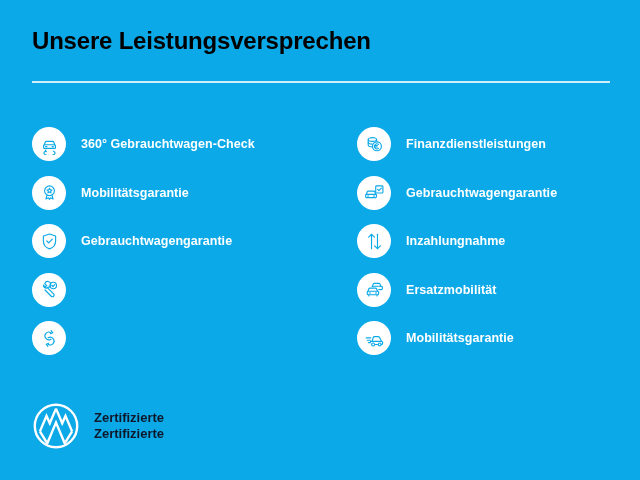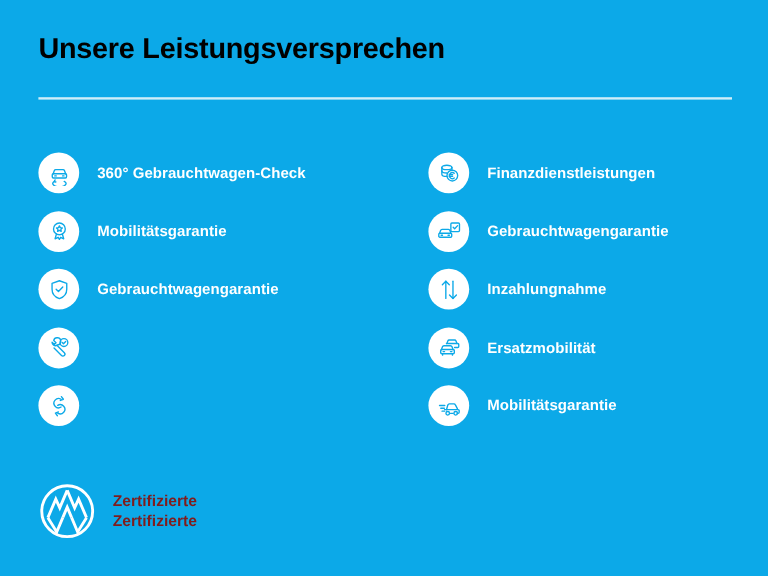--- a/index.html
+++ b/index.html
@@ -108,21 +108,21 @@
   }
   .vw-logo {
     width: 48px;
     height: 48px;
     min-width: 48px;
   }
   .footer-text {
     margin-left: 14px;
     font-size: 13px;
     font-weight: bold;
-    color: #7f1d1d;
+    color: #0f172a;
     line-height: 1.25;
   }
   .footer-text div { white-space: nowrap; }
 </style>
 </head>
 <body>
 
 <div class="poster">
 
   <div class="header">

